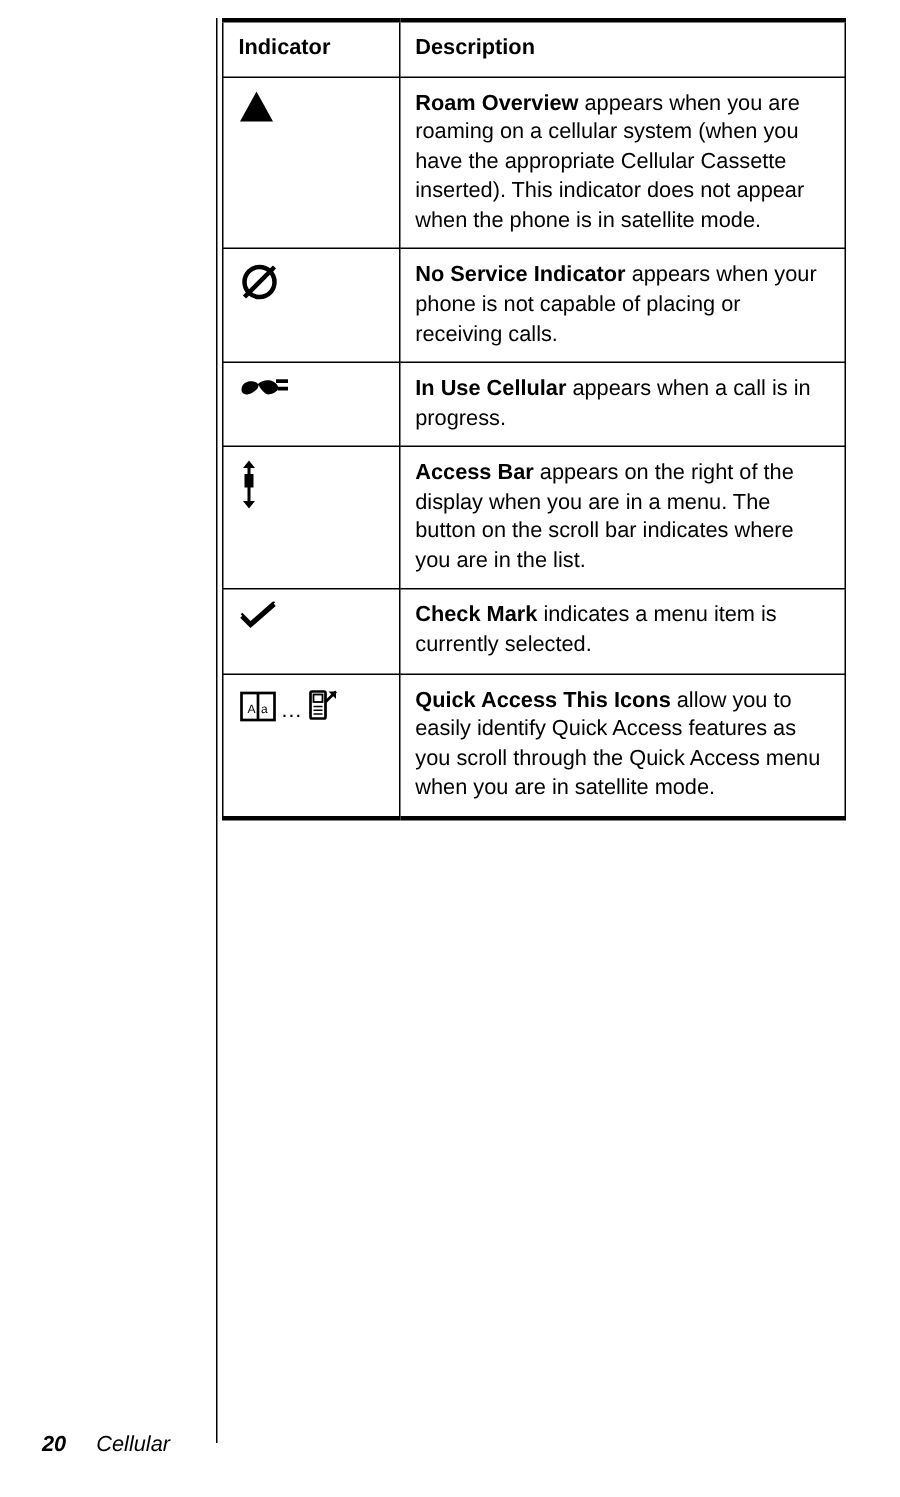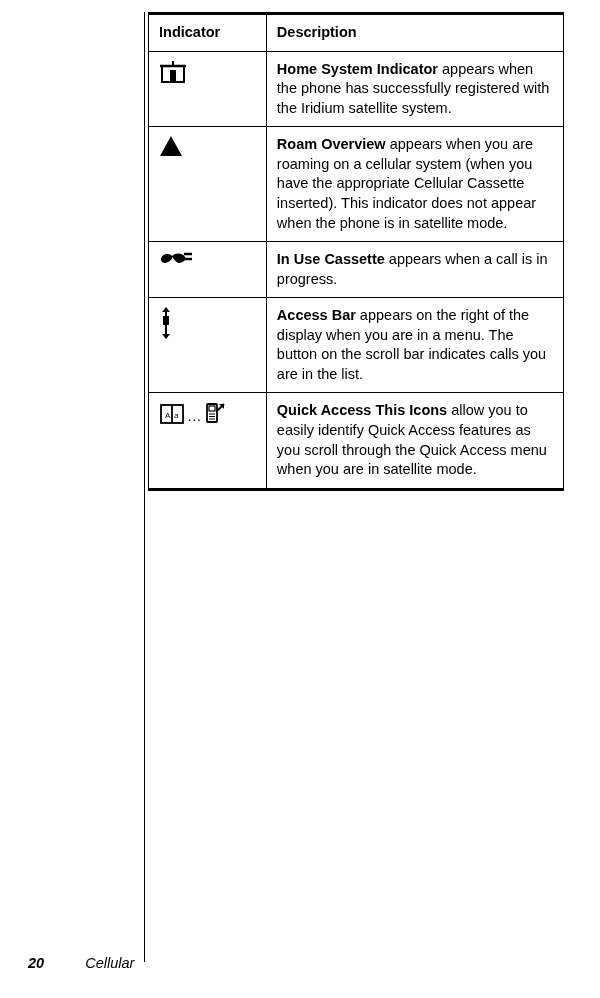--- a/index.html
+++ b/index.html
@@ -58,21 +58,21 @@
   .desc-cell .bold { font-weight: bold; }
   .footer {
     position: absolute;
     left: 28px;
     bottom: 24px;
     font-size: 14.5px;
   }
   .footer .pnum {
     font-weight: bold;
     font-style: italic;
-    margin-right: 37px;
+    margin-right: 16px;
   }
   .footer .sect {
     font-style: italic;
   }
   .icon-svg { display: inline-block; }
 </style>
 </head>
 <body>
 
 <div class="page">
@@ -85,84 +85,93 @@
           <col class="desc-col">
       </colgroup>
       <thead>
         <tr>
           <th>Indicator</th>
           <th>Description</th>
         </tr>
       </thead>
       <tbody>
 
-        <tr>
-          <td class="icon-cell">
-            <span class="icon-svg">
-              <svg width="28" height="24" viewBox="0 0 28 24">
-                <g fill="none" stroke="#000" stroke-width="2">
-                  <rect x="3" y="6" width="22" height="16"></rect>
-                  <path d="M1 6 L27 6" stroke-width="2.5"></path>
-                  <line x1="14" y1="6" x2="14" y2="1"></line>
-                </g>
-                <rect x="11" y="10" width="6" height="12" fill="#000"></rect>
-              </svg>
-            </span>
-          </td>
-          <td class="desc-cell">
-            <span class="bold">Home System Indicator</span><span> appears when the phone has successfully registered with the Iridium satellite system.</span>
-          </td>
-        </tr>
 
         <tr>
           <td class="icon-cell">
             <span class="icon-svg">
               <svg width="24" height="22" viewBox="0 0 24 22">
                 <polygon points="12,1 23,21 1,21" fill="#000"></polygon>
               </svg>
             </span>
           </td>
           <td class="desc-cell">
             <span class="bold">Roam Overview</span><span> appears when you are roaming on a cellular system (when you have the appropriate Cellular Cassette inserted). This indicator does not appear when the phone is in satellite mode.</span>
           </td>
         </tr>
 
+        <tr>
+          <td class="icon-cell">
+            <span class="icon-svg">
+              <svg width="28" height="28" viewBox="0 0 28 28">
+                <circle cx="14" cy="14" r="10" fill="none" stroke="#000" stroke-width="3"></circle>
+                <line x1="4" y1="24" x2="24" y2="4" stroke="#000" stroke-width="3"></line>
+              </svg>
+            </span>
+          </td>
+          <td class="desc-cell">
+            <span class="bold">No Service Indicator</span><span> appears when your phone is not capable of placing or receiving calls.</span>
+          </td>
+        </tr>
 
         <tr>
           <td class="icon-cell">
             <span class="icon-svg">
               <svg width="34" height="20" viewBox="0 0 34 20">
                 <path d="M2 10 C2 3, 11 3, 13 6 C15 9, 8 13, 6 13 C4 13, 2 12, 2 10 Z
                          M13 6 C17 2, 24 3, 26 7 C28 11, 22 13, 20 13 C18 13, 15 10, 13 6 Z" fill="#000"></path>
                 <line x1="25" y1="4" x2="33" y2="4" stroke="#000" stroke-width="2.5"></line>
                 <line x1="26" y1="9" x2="33" y2="9" stroke="#000" stroke-width="2.5"></line>
               </svg>
             </span>
           </td>
           <td class="desc-cell">
-            <span class="bold">In Use Cassette</span><span> appears when a call is in progress.</span>
+            <span class="bold">In Use Cellular</span><span> appears when a call is in progress.</span>
           </td>
         </tr>
 
         <tr>
           <td class="icon-cell">
             <span class="icon-svg">
               <svg width="14" height="34" viewBox="0 0 14 34">
                 <polygon points="7,1 11,6 3,6" fill="#000"></polygon>
                 <line x1="7" y1="6" x2="7" y2="28" stroke="#000" stroke-width="2"></line>
                 <rect x="4" y="10" width="6" height="9" fill="#000"></rect>
                 <polygon points="7,33 11,28 3,28" fill="#000"></polygon>
               </svg>
             </span>
           </td>
           <td class="desc-cell">
-            <span class="bold">Access Bar</span><span> appears on the right of the display when you are in a menu. The button on the scroll bar indicates calls you are in the list.</span>
-          </td>
-        </tr>
-
+            <span class="bold">Access Bar</span><span> appears on the right of the display when you are in a menu. The button on the scroll bar indicates where you are in the list.</span>
+          </td>
+        </tr>
+
+        <tr>
+          <td class="icon-cell">
+            <span class="icon-svg">
+              <svg width="26" height="18" viewBox="0 0 26 18">
+                <path d="M2 10 L8 16 L24 2" fill="none" stroke="#000" stroke-width="2.5"></path>
+                <path d="M2 8 L8 14 L24 0" fill="none" stroke="#000" stroke-width="1.5"></path>
+              </svg>
+            </span>
+          </td>
+          <td class="desc-cell">
+            <span class="bold">Check Mark</span><span> indicates a menu item is currently selected.</span>
+          </td>
+        </tr>
 
         <tr>
           <td class="icon-cell">
             <span class="icon-svg">
               <svg width="26" height="22" viewBox="0 0 26 22">
                 <rect x="2" y="2" width="22" height="18" fill="none" stroke="#000" stroke-width="1.8"></rect>
                 <line x1="13" y1="2" x2="13" y2="20" stroke="#000" stroke-width="1.8"></line>
                 <text x="6" y="15" font-size="8" font-family="Arial" fill="#000">A</text>
                 <text x="15" y="15" font-size="8" font-family="Arial" fill="#000">a</text>
               </svg>

